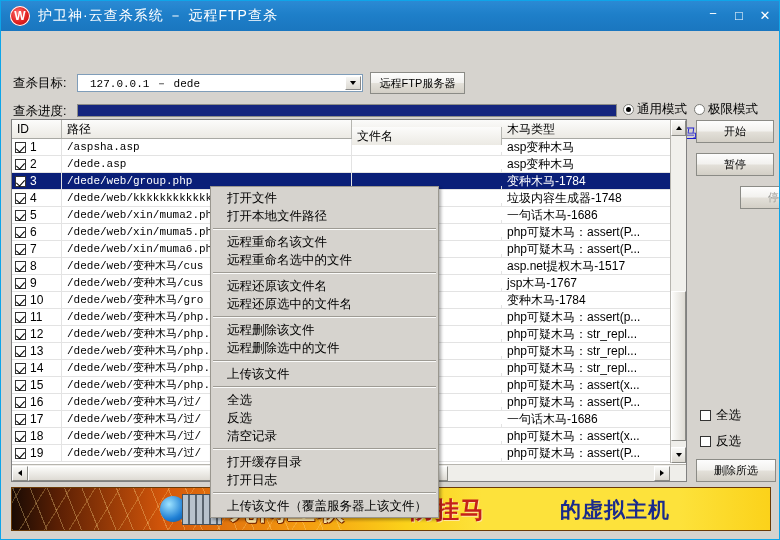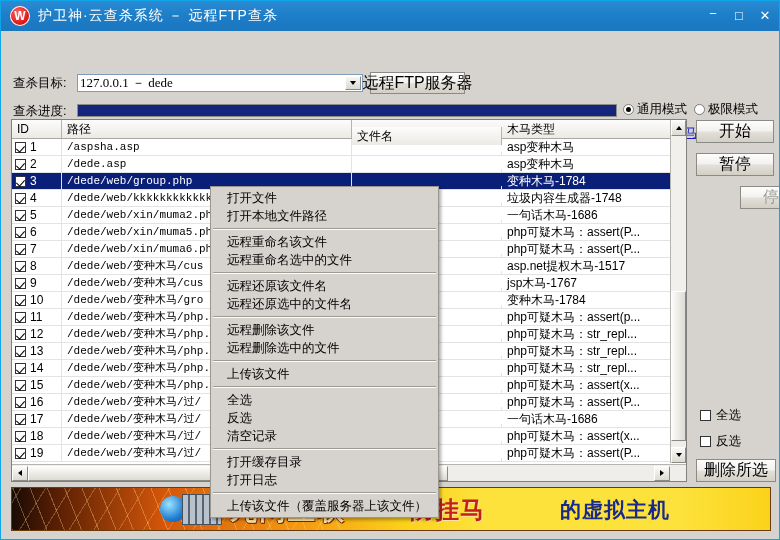--- a/index.html
+++ b/index.html
@@ -25,30 +25,30 @@
   .title-text{color:#ffffff;font-size:14px;letter-spacing:1px;white-space:nowrap;}
   .winbtns{position:absolute;right:8px;top:0;height:30px;display:flex;align-items:center;gap:10px;}
   .wb{color:#fff;font-size:13px;width:16px;height:16px;line-height:16px;text-align:center;cursor:default;}
   .wb.min{align-self:flex-end;margin-bottom:9px;}
 
   
   .form-area{position:absolute;left:0;top:31px;width:778px;height:82px;background:#d6d3ce;}
   .lbl{position:absolute;font-size:12.5px;color:#000;white-space:nowrap;}
   .combo{position:absolute;left:76px;top:42px;width:286px;height:18px;background:#fff;
      border:1px solid #7f9db9;box-sizing:border-box;display:flex;align-items:center;}
-  .combo .val{font-family:Liberation Serif, serif;font-size:13px;
-     padding-left:2px;color:#000;white-space:nowrap;}
+  .combo .val{font-family:Liberation Mono, monospace;font-size:11px;
+     padding-left:12px;color:#000;white-space:nowrap;}
   .combo .arrow{position:absolute;right:1px;top:1px;width:16px;height:14px;
      background:linear-gradient(to bottom,#f6f6f4,#dcd9d2);border:1px solid #fff;
      border-right-color:#888;border-bottom-color:#888;box-sizing:border-box;
      display:flex;align-items:center;justify-content:center;}
   .combo .arrow i{display:block;width:0;height:0;border-left:3.5px solid transparent;
      border-right:3.5px solid transparent;border-top:4px solid #000;}
   .btn{background:linear-gradient(to bottom,#fdfdfd 0%,#f2f1ee 48%,#e3e0d9 52%,#d3cfc6 100%);
-     border:1px solid #8b8b86;box-sizing:border-box;font-size:16px;color:#000;
+     border:1px solid #8b8b86;box-sizing:border-box;font-size:11px;color:#000;
      display:flex;align-items:center;justify-content:center;white-space:nowrap;cursor:default;}
   .btn.disabled{color:#9a9a96;margin-left:44px;}
   .ftp-btn{position:absolute;left:369px;top:40px;width:95px;height:22px;}
 
   .progress{position:absolute;left:76px;top:72px;width:540px;height:13px;
      background:#fff;border:1px solid #8d8d88;box-sizing:border-box;}
   .progress .bar{height:100%;background:#15257e;width:100%;}
 
   .radios{position:absolute;left:622px;top:69px;display:flex;align-items:center;gap:7px;}
   .radio{display:flex;align-items:center;gap:3px;white-space:nowrap;font-size:12.5px;}

